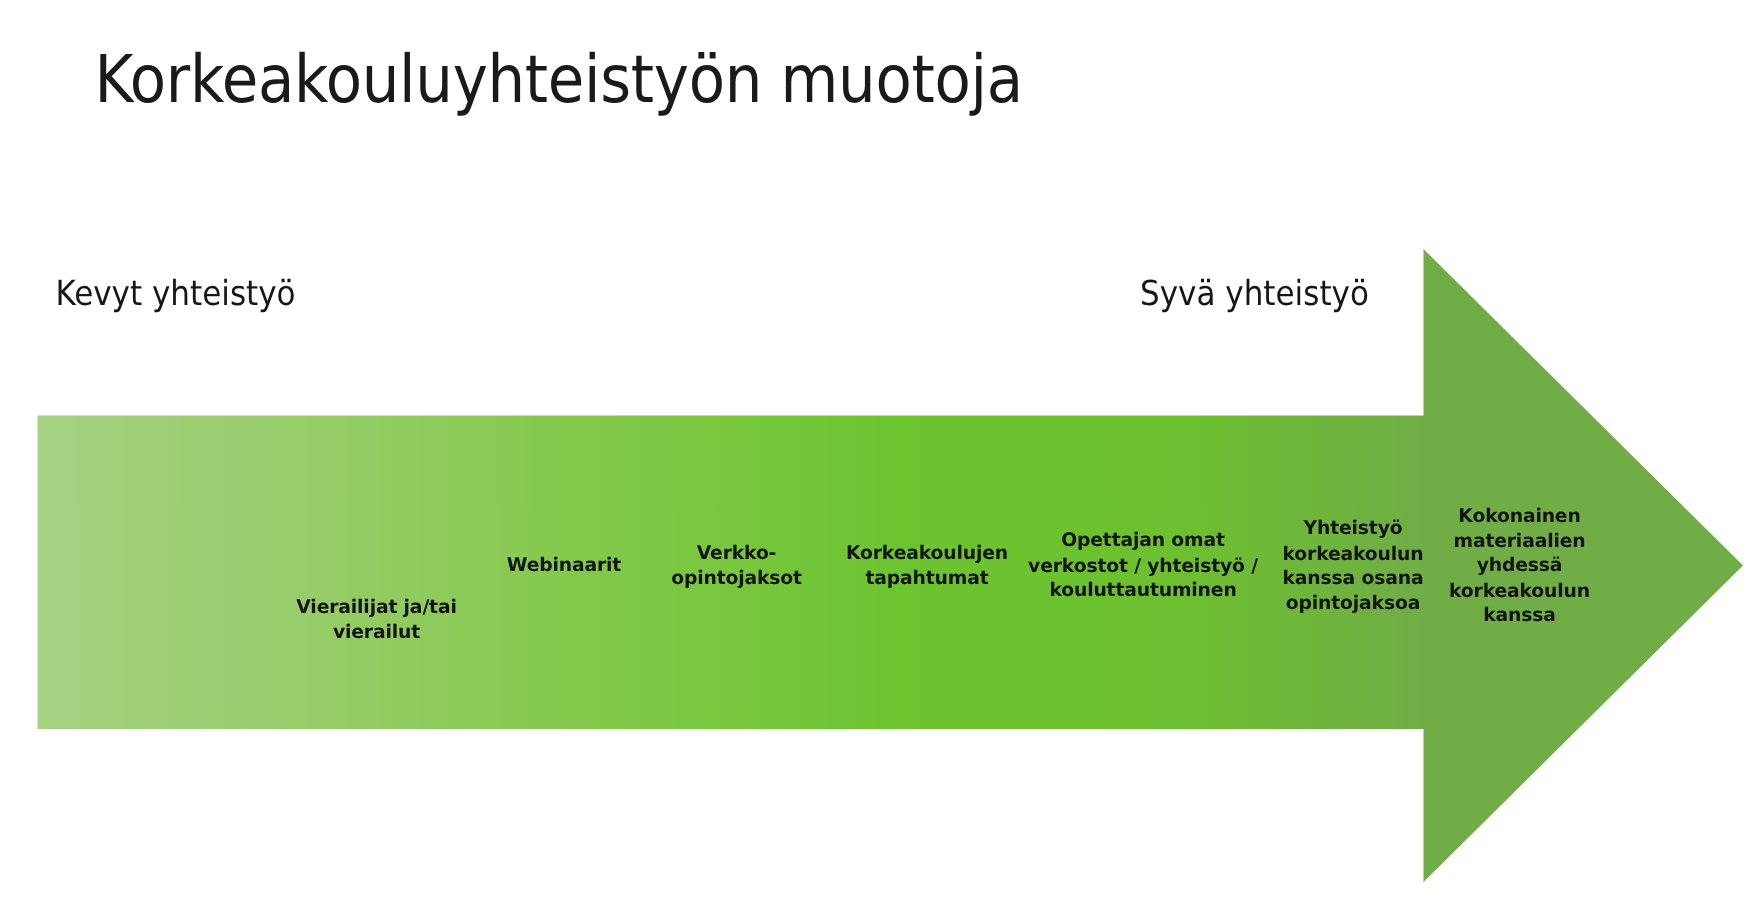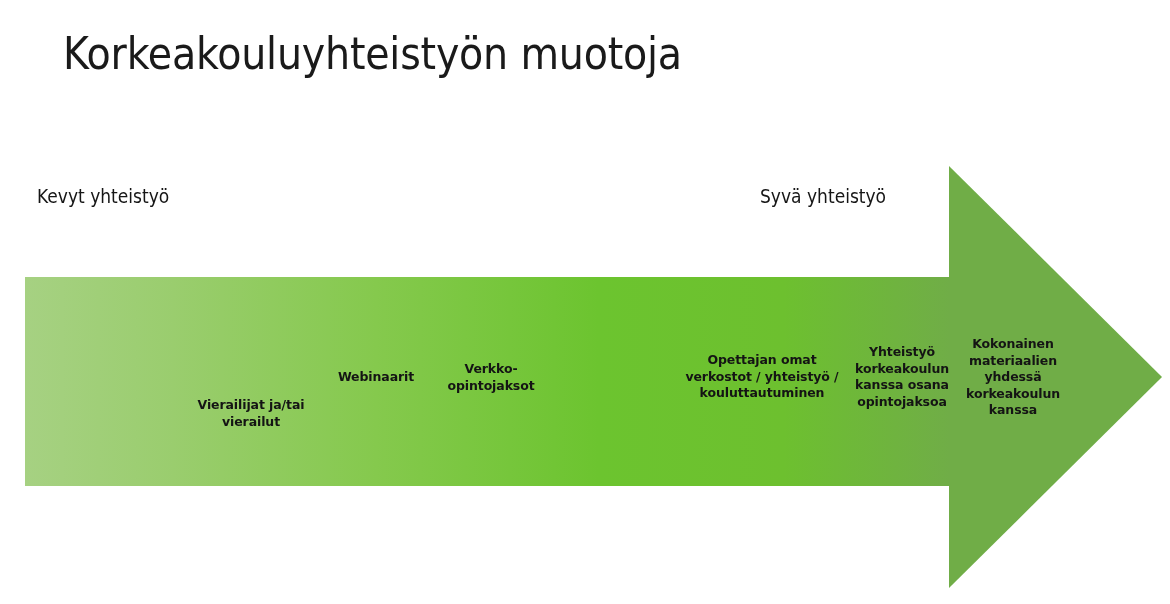--- a/index.html
+++ b/index.html
@@ -37,21 +37,21 @@
     color: #1a1a1a;
     letter-spacing: -0.2px;
     line-height: 64px;
     white-space: nowrap;
   }
 
   
   .end-label {
     position: absolute;
     font-family: "DejaVu Sans Condensed", "Liberation Sans Narrow", "Liberation Sans", sans-serif;
-    font-size: 19px;
+    font-size: 23px;
     font-weight: 400;
     font-stretch: condensed;
     color: #161616;
     white-space: nowrap;
     line-height: 20px;
     text-align: center;
   }
   #label-light { left: 37px;  top: 186px; }
   #label-deep  { left: 760px; top: 186px; }
 
@@ -123,20 +123,23 @@
   <div id="stages">
     <div class="stage" style="left:165px; top:100px; width:122px;margin-top:36px;">
       <span>Vierailijat ja/tai vierailut</span>
     </div>
     <div class="stage" style="left:290px; top:100px; width:122px;">
       <span>Webinaarit</span>
     </div>
     <div class="stage" style="left:398px; top:100px; width:136px;">
       <span>Verkko-opintojaksot</span>
     </div>
+    <div class="stage" style="left:520px; top:100px; width:146px;">
+      <span>Korkeakoulujen tapahtumat</span>
+    </div>
     <div class="stage" style="left:654px; top:100px; width:166px;">
       <span>Opettajan omat verkostot / yhteistyö / kouluttautuminen</span>
     </div>
     <div class="stage" style="left:816px; top:100px; width:122px;text-align:center;">
       <span>Yhteistyö korkeakoulun kanssa osana opintojaksoa</span>
     </div>
     <div class="stage" style="left:927px; top:100px; width:122px;">
       <span>Kokonainen materiaalien yhdessä korkeakoulun kanssa</span>
     </div>
   </div>

